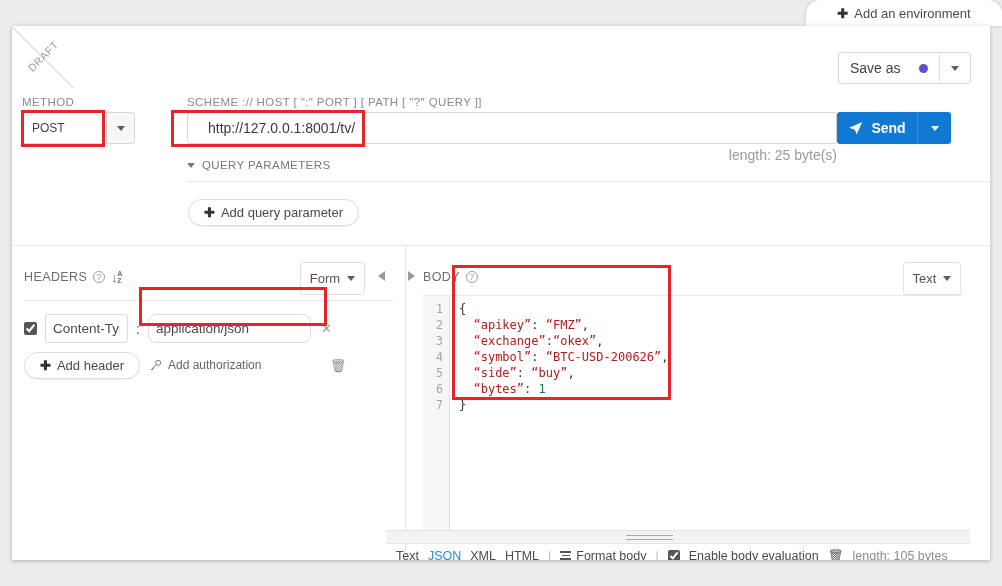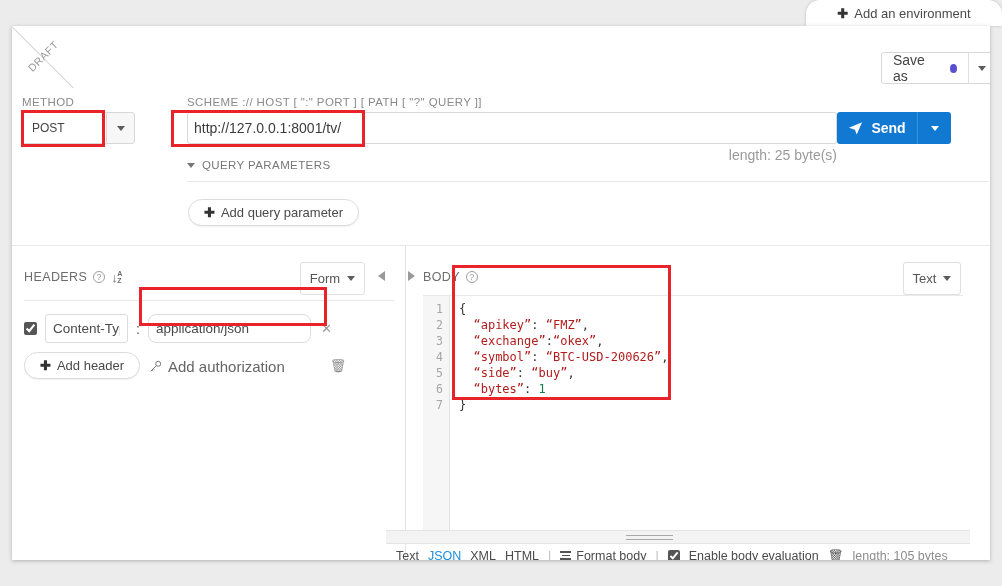--- a/index.html
+++ b/index.html
@@ -60,21 +60,20 @@
     font-size: 10.5px; letter-spacing: .6px; color: #9a9a9a;
     transform: rotate(-45deg);
   }
 
   
   #saveas-wrap {
     position: absolute; top: 26px; left: 826px;
     display: flex; height: 32px;
     border: 1px solid #d8d8d8; border-radius: 3px;
     background: #fff;
-    margin-left: 43px;
   }
   #saveas-btn {
     display: flex; align-items: center; gap: 18px;
     padding: 0 11px; font-size: 14px; color: #444;
     border-right: 1px solid #e0e0e0; cursor: pointer;
   }
   #saveas-dot { width: 9px; height: 9px; border-radius: 50%; background: #5a4fcf; }
   #saveas-caret {
     width: 30px; display: flex; align-items: center; justify-content: center;
     cursor: pointer;
@@ -110,21 +109,21 @@
     border: 1px solid #d8d8d8;
     border-top-right-radius: 3px; border-bottom-right-radius: 3px;
     background: #f7f7f7;
     display: flex; align-items: center; justify-content: center;
     cursor: pointer;
   }
   #url-input {
     position: absolute; top: 86px; left: 175px;
     width: 650px; height: 32px;
     border: 1px solid #d8d8d8; border-radius: 3px;
-    padding: 0 6px; font-size: 14px; color: #3b3b3b;
+    padding: 0 20px; font-size: 14px; color: #3b3b3b;
     background: #fff; outline: none;
     font-family: "Liberation Sans", sans-serif;
   }
   #url-length {
     position: absolute; top: 121px; left: 175px; width: 650px;
     text-align: right; font-size: 14px; color: #9a9a9a;
   }
   #send-wrap {
     position: absolute; top: 86px; left: 825px;
     display: flex; height: 32px; width: 114px;
@@ -235,21 +234,21 @@
     font-family: "Liberation Sans", sans-serif;
   }
   #hdr-remove {
     font-size: 13px; color: #9a9a9a; cursor: pointer;
     margin-left: 2px;
   }
   #add-header { position: absolute; top: 106px; left: 12px; }
   #add-auth {
     position: absolute; top: 112px; left: 137px;
     display: flex; align-items: center; gap: 6px;
-    font-size: 15px; color: #666; cursor: pointer;
+    font-size: 12px; color: #666; cursor: pointer;
   }
   #hdr-trash {
     position: absolute; top: 112px; left: 318px;
     font-size: 13px; color: #888; cursor: pointer;
   }
 
   
   #body-title {
     position: absolute; top: 24px; left: 37px;
     display: flex; align-items: center; gap: 6px;

